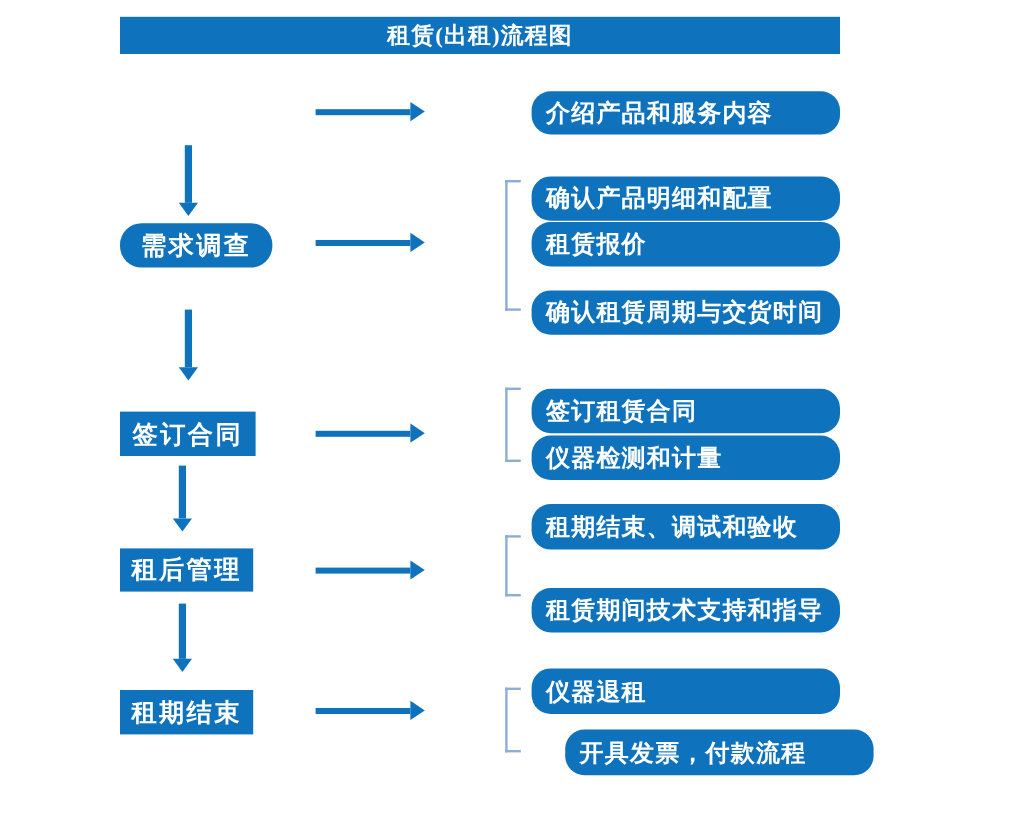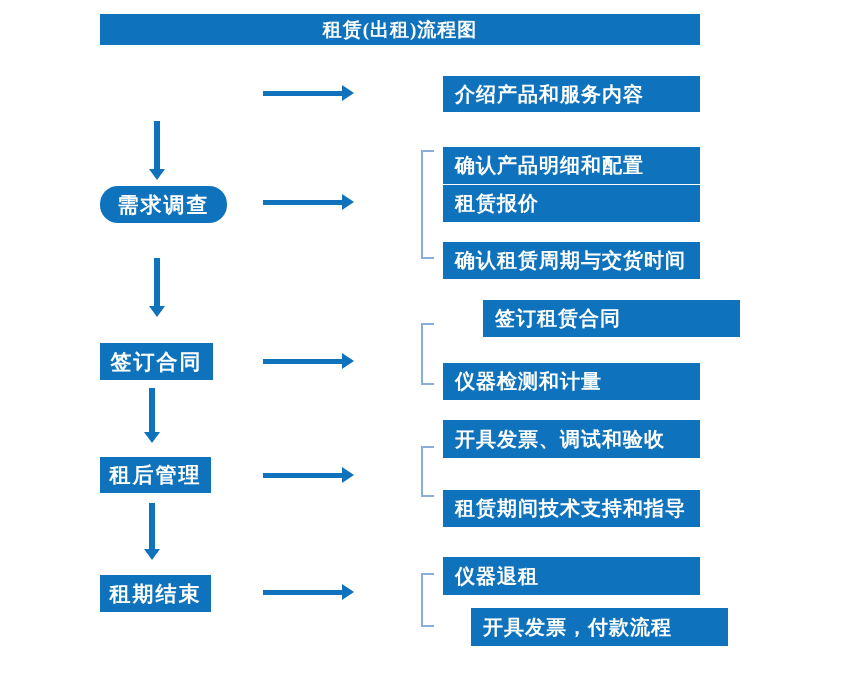--- a/index.html
+++ b/index.html
@@ -25,21 +25,21 @@
   .step-box{
     position:absolute;background:var(--blue);color:var(--boxtext);
     display:flex;align-items:center;justify-content:center;
     font-size:21px;font-weight:bold;letter-spacing:2px;
   }
   .detail-box{
     position:absolute;left:443px;width:257px;
     background:var(--blue);color:var(--boxtext);
     display:flex;align-items:center;
     padding-left:12px;box-sizing:border-box;
-    font-size:20px;font-weight:bold;letter-spacing:1px;
+    font-size:20px;font-weight:bold;letter-spacing:1px;border-radius:16px;
   }
   .harrow{
     position:absolute;height:16px;display:flex;align-items:center;
   }
   .harrow .shaft{flex:1;height:5px;background:var(--blue);}
   .harrow .head{
     width:0;height:0;
     border-top:8px solid transparent;border-bottom:8px solid transparent;
     border-left:12px solid var(--blue);
   }
@@ -113,22 +113,22 @@
   <div class="bracket" style="top:323px;height:62px;"></div>
   <div class="bracket" style="top:446px;height:51px;"></div>
   <div class="bracket" style="top:573px;height:54px;"></div>
 
   <div class="detail-box" style="top:76px;height:36px;">介绍产品和服务内容</div>
 
   <div class="detail-box" style="top:133px;height:37px;margin-top:14px;">确认产品明细和配置</div>
   <div class="detail-box" style="top:185px;height:37px;">租赁报价</div>
   <div class="detail-box" style="top:242px;height:37px;">确认租赁周期与交货时间</div>
 
-  <div class="detail-box" style="top:300px;height:37px;margin-left:40px;">签订租赁合同</div>
+  <div class="detail-box" style="top:324px;height:37px;">签订租赁合同</div>
   <div class="detail-box" style="top:363px;height:37px;">仪器检测和计量</div>
 
-  <div class="detail-box" style="top:420px;height:38px;">开具发票、调试和验收</div>
+  <div class="detail-box" style="top:420px;height:38px;">租期结束、调试和验收</div>
   <div class="detail-box" style="top:490px;height:37px;">租赁期间技术支持和指导</div>
 
   <div class="detail-box" style="top:557px;height:38px;">仪器退租</div>
   <div class="detail-box" style="top:608px;height:38px;margin-left:28px;">开具发票，付款流程</div>
 
 </div>
 
 </body></html>

